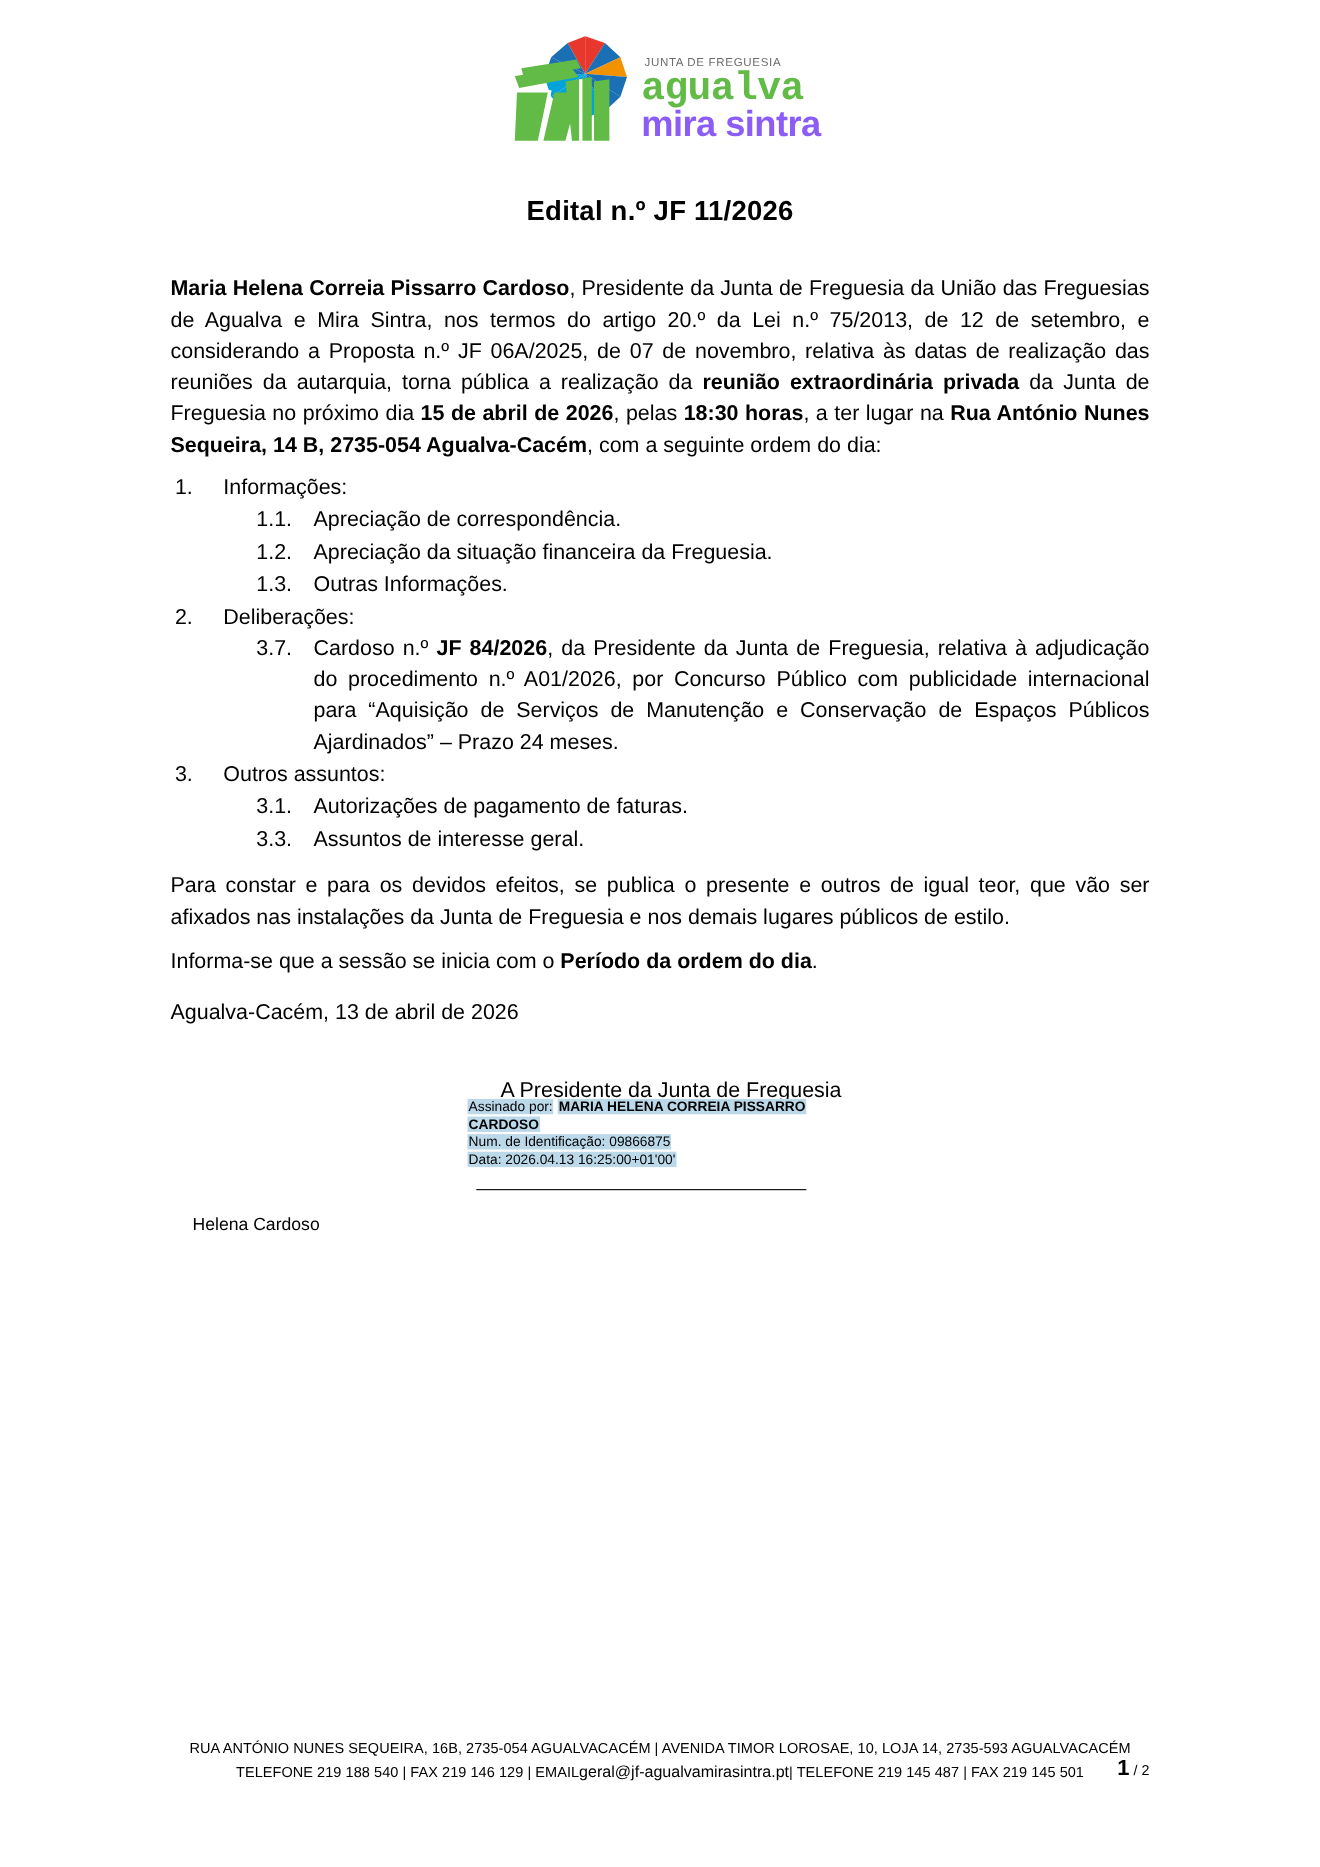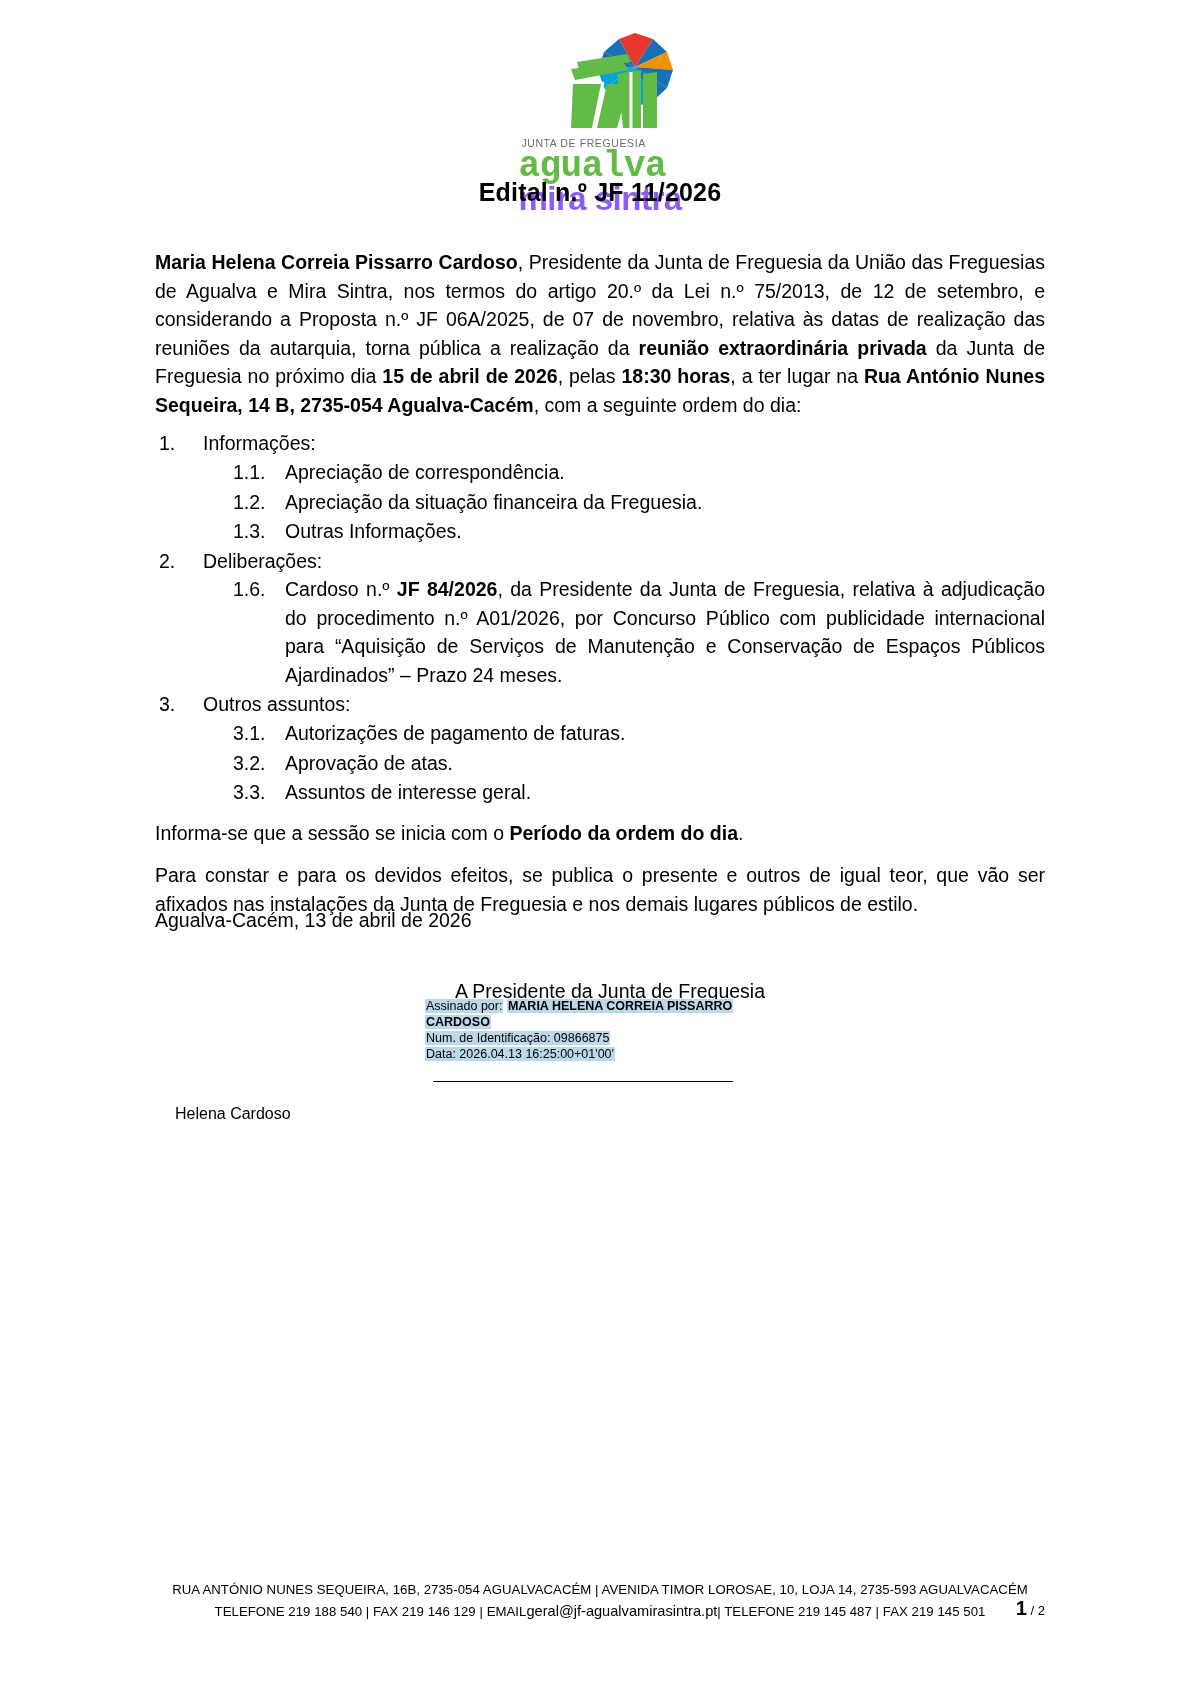--- a/index.html
+++ b/index.html
@@ -22,21 +22,21 @@
 
   
   .logo-block {
     position: absolute;
     left: 0; right: 0;
     top: 22px;
     display: flex;
     justify-content: center;
     align-items: flex-start;
   }
-  .logo-wrap { display: flex; align-items: flex-end; gap: 4px; flex-direction: column; }
+  .logo-wrap { display: flex; align-items: flex-end; gap: 4px; }
   .logo-mark { width: 125px; height: 112px; display: block; }
   .logo-text { padding-bottom: 6px; line-height: 1; }
   .logo-kicker {
     font-size: 10.5px;
     letter-spacing: 0.6px;
     color: #6b6b6b;
     font-family: "Liberation Sans", sans-serif;
     margin-bottom: 1px;
     margin-left: 3px;
   }
@@ -278,50 +278,46 @@
             <span class="txt">Outras Informações.</span>
           </li>
         </ol>
       </li>
 
       <li>
         <span class="num">2.</span>
         <span>Deliberações:</span>
         <ol class="lvl2">
           <li>
-            <span class="num">1.6.</span>
+            <span class="num">3.7.</span>
             <span class="txt justified"><span>Cardoso n.º </span><b>JF 84/2026</b><span>, da Presidente da Junta de Freguesia, relativa à adjudicação do procedimento n.º A01/2026, por Concurso Público com publicidade internacional para “Aquisição de Serviços de Manutenção e Conservação de Espaços Públicos Ajardinados” – Prazo 24 meses.</span></span>
           </li>
         </ol>
       </li>
 
       <li>
         <span class="num">3.</span>
         <span>Outros assuntos:</span>
         <ol class="lvl2">
           <li>
             <span class="num">3.1.</span>
             <span class="txt">Autorizações de pagamento de faturas.</span>
           </li>
           <li>
-            <span class="num">3.2.</span>
-            <span class="txt">Aprovação de atas.</span>
-          </li>
-          <li>
             <span class="num">3.3.</span>
             <span class="txt">Assuntos de interesse geral.</span>
           </li>
         </ol>
       </li>
 
     </ol>
 
+    <p class="para para-gap">Para constar e para os devidos efeitos, se publica o presente e outros de igual teor, que vão ser afixados nas instalações da Junta de Freguesia e nos demais lugares públicos de estilo.</p>
+
     <p class="para after-list"><span>Informa-se que a sessão se inicia com o </span><b>Período da ordem do dia</b><span>.</span></p>
-
-    <p class="para para-gap">Para constar e para os devidos efeitos, se publica o presente e outros de igual teor, que vão ser afixados nas instalações da Junta de Freguesia e nos demais lugares públicos de estilo.</p>
 
   </div>
 
   <div class="date-line">Agualva-Cacém, 13 de abril de 2026</div>
 
   <div class="sig-area">
     <div class="sig-heading">A Presidente da Junta de Freguesia</div>
 
     <div class="sig-stamp">
       <div class="row"><span class="hl">Assinado por:</span> <span class="hl name-bold">MARIA HELENA CORREIA PISSARRO</span></div>

